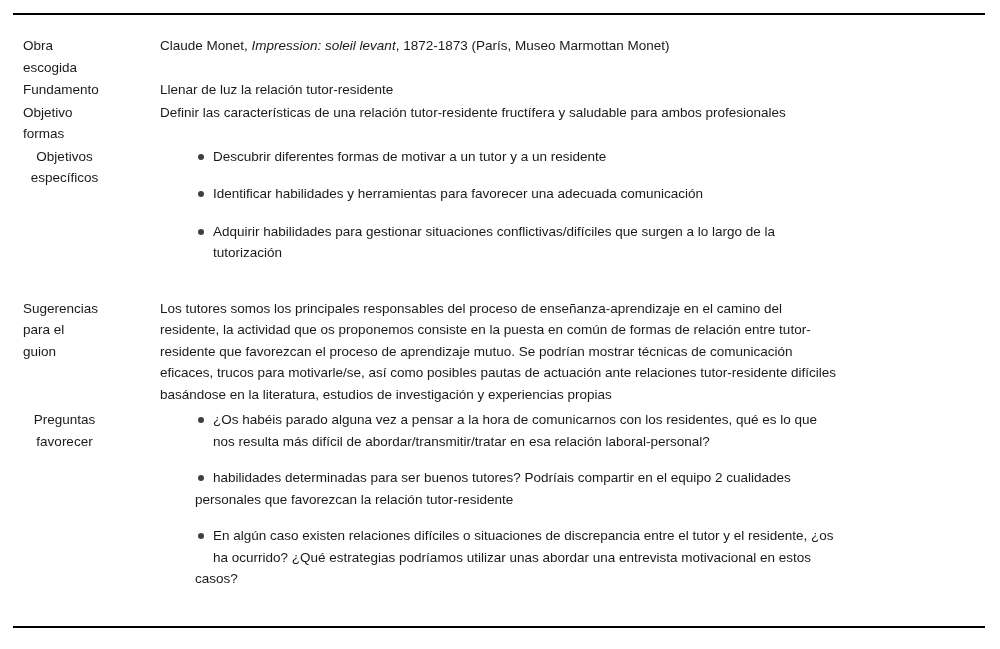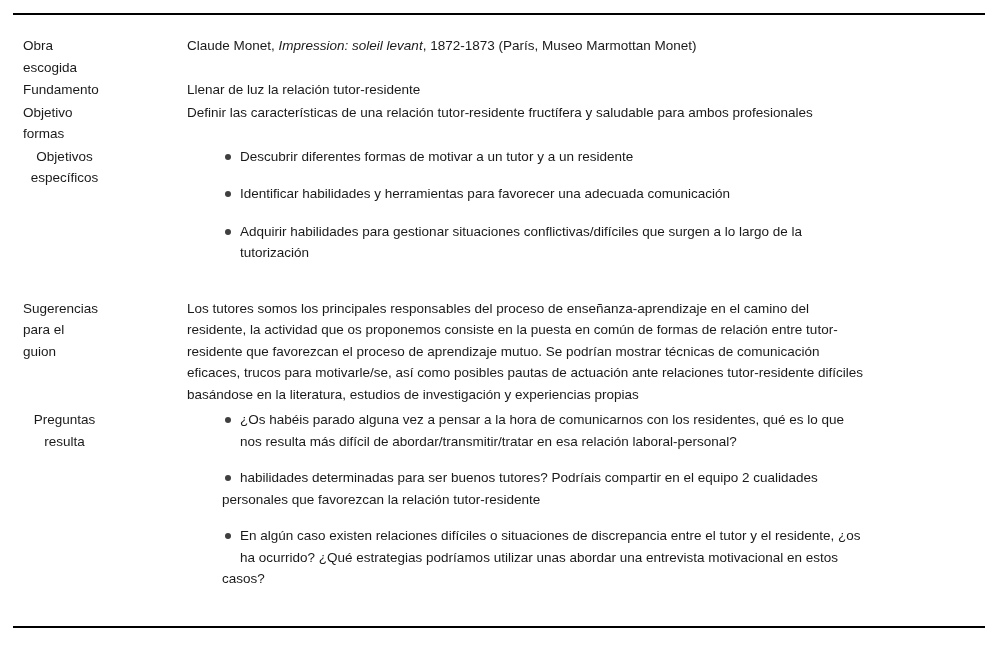--- a/index.html
+++ b/index.html
@@ -10,21 +10,21 @@
     -webkit-font-smoothing:antialiased;
   }
   .sheet{
     margin:13px 0 0 13px;width:972px;box-sizing:border-box;
     border-top:2px solid #000;border-bottom:2px solid #000;
     padding-top:20px;padding-bottom:36px;
   }
   .row{display:flex;align-items:flex-start;}
   .label{flex:0 0 147px;width:147px;box-sizing:border-box;padding-left:10px;}
   .label.center{padding-left:0;padding-right:44px;text-align:center;}
-  .content{flex:1 1 auto;min-width:0;margin-left:27px;}
+  .content{flex:1 1 auto;min-width:0;}
   .mt1{margin-top:1px;}
   .mt4{margin-top:4px;}
   .mt34{margin-top:34px;}
   .bullet{margin-bottom:16px;}
   .bullet.b15{margin-bottom:15px;}
   .bullet:last-child{margin-bottom:0;}
   .bline{display:flex;align-items:flex-start;}
   .dot{flex:0 0 6px;width:6px;height:6px;border-radius:50%;background:#3f3f3f;margin:8px 0 0 38px;}
   .btext{margin-left:9px;}
   .outdent{margin-left:35px;}
@@ -105,21 +105,21 @@
       <div>residente, la actividad que os proponemos consiste en la puesta en común de formas de relación entre tutor-</div>
       <div>residente que favorezcan el proceso de aprendizaje mutuo. Se podrían mostrar técnicas de comunicación</div>
       <div>eficaces, trucos para motivarle/se, así como posibles pautas de actuación ante relaciones tutor-residente difíciles</div>
       <div>basándose en la literatura, estudios de investigación y experiencias propias</div>
     </div>
   </div>
 
   <div class="row mt4">
     <div class="label center">
       <div>Preguntas</div>
-      <div>resulta</div>
+      <div>favorecer</div>
     </div>
     <div class="content">
       <div class="bullet b15">
         <div class="bline">
           <span class="dot"></span>
           <div class="btext">
             <div>¿Os habéis parado alguna vez a pensar a la hora de comunicarnos con los residentes, qué es lo que</div>
             <div>nos resulta más difícil de abordar/transmitir/tratar en esa relación laboral-personal?</div>
           </div>
         </div>

